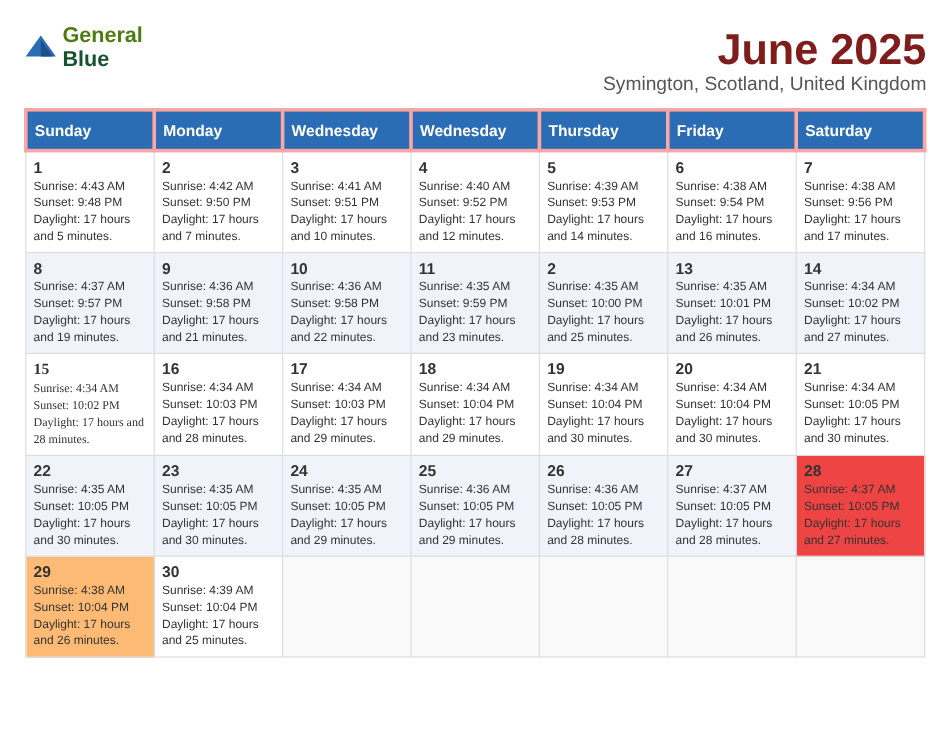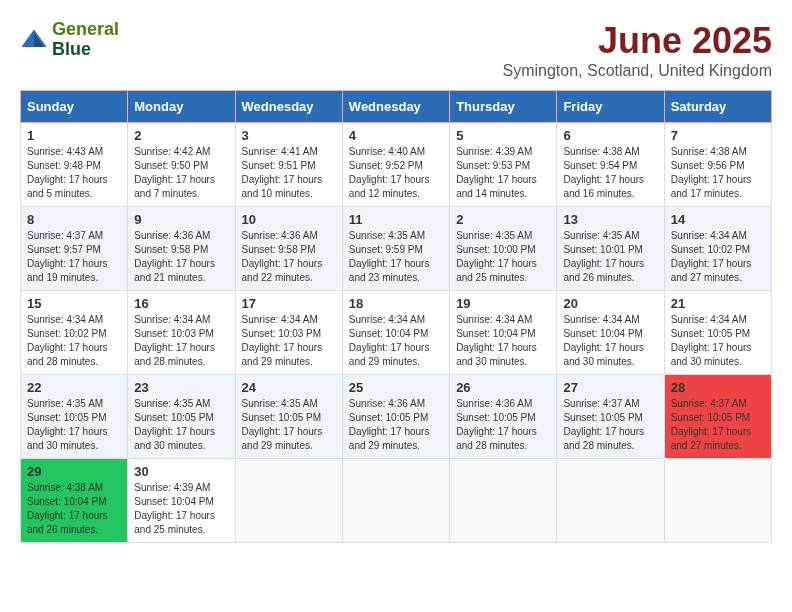--- a/index.html
+++ b/index.html
@@ -46,21 +46,21 @@
       width: 100%;
       border-collapse: collapse;
     }
     .calendar th {
       background-color: #2a6db5;
       color: #fff;
       padding: 8px 6px;
       font-size: 13px;
       font-weight: bold;
       text-align: left;
-      border: 1px solid #fca5a5;
+      border: 3px solid #fca5a5;
     }
     .calendar td {
       vertical-align: top;
       padding: 5px 6px;
       font-size: 10px;
       color: #333;
       border: 1px solid #ddd;
       width: calc(100% / 7);
       min-height: 80px;
     }
@@ -170,21 +170,21 @@
         <td style="background-color: rgb(240, 244, 250);">
           <span class="day-number">13</span>
           <div class="cell-content">Sunrise: 4:35 AM<br>Sunset: 10:01 PM<br>Daylight: 17 hours and 26 minutes.</div>
         </td>
         <td style="background-color: rgb(240, 244, 250);">
           <span class="day-number">14</span>
           <div class="cell-content">Sunrise: 4:34 AM<br>Sunset: 10:02 PM<br>Daylight: 17 hours and 27 minutes.</div>
         </td>
       </tr>
       <tr>
-        <td style="background-color: rgb(255, 255, 255);">
+        <td style="background-color: rgb(255, 255, 255); font-family: Liberation Serif, serif;">
           <span class="day-number">15</span>
           <div class="cell-content">Sunrise: 4:34 AM<br>Sunset: 10:02 PM<br>Daylight: 17 hours and 28 minutes.</div>
         </td>
         <td style="background-color: rgb(255, 255, 255);">
           <span class="day-number">16</span>
           <div class="cell-content">Sunrise: 4:34 AM<br>Sunset: 10:03 PM<br>Daylight: 17 hours and 28 minutes.</div>
         </td>
         <td style="background-color: rgb(255, 255, 255);">
           <span class="day-number">17</span>
           <div class="cell-content">Sunrise: 4:34 AM<br>Sunset: 10:03 PM<br>Daylight: 17 hours and 29 minutes.</div>
@@ -230,21 +230,21 @@
         <td style="background-color: rgb(240, 244, 250);">
           <span class="day-number">27</span>
           <div class="cell-content">Sunrise: 4:37 AM<br>Sunset: 10:05 PM<br>Daylight: 17 hours and 28 minutes.</div>
         </td>
         <td style="background-color: #ef4444;">
           <span class="day-number">28</span>
           <div class="cell-content">Sunrise: 4:37 AM<br>Sunset: 10:05 PM<br>Daylight: 17 hours and 27 minutes.</div>
         </td>
       </tr>
       <tr>
-        <td style="background-color: #22c55e;">
+        <td style="background-color: #fdba74;">
           <span class="day-number">29</span>
           <div class="cell-content">Sunrise: 4:38 AM<br>Sunset: 10:04 PM<br>Daylight: 17 hours and 26 minutes.</div>
         </td>
         <td style="background-color: rgb(255, 255, 255);">
           <span class="day-number">30</span>
           <div class="cell-content">Sunrise: 4:39 AM<br>Sunset: 10:04 PM<br>Daylight: 17 hours and 25 minutes.</div>
         </td>
         <td class="empty-cell" style="background-color: rgb(249, 249, 249);"></td>
         <td class="empty-cell" style="background-color: rgb(249, 249, 249);"></td>
         <td class="empty-cell" style="background-color: rgb(249, 249, 249);"></td>

